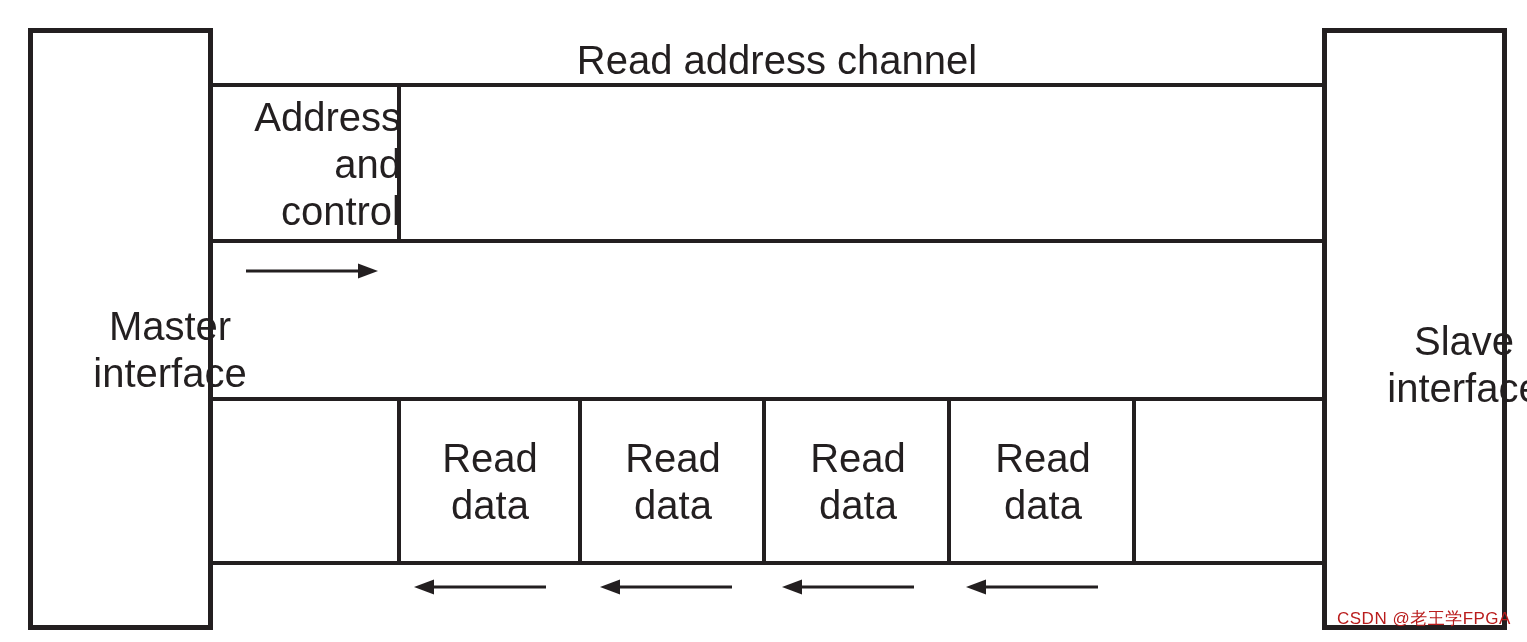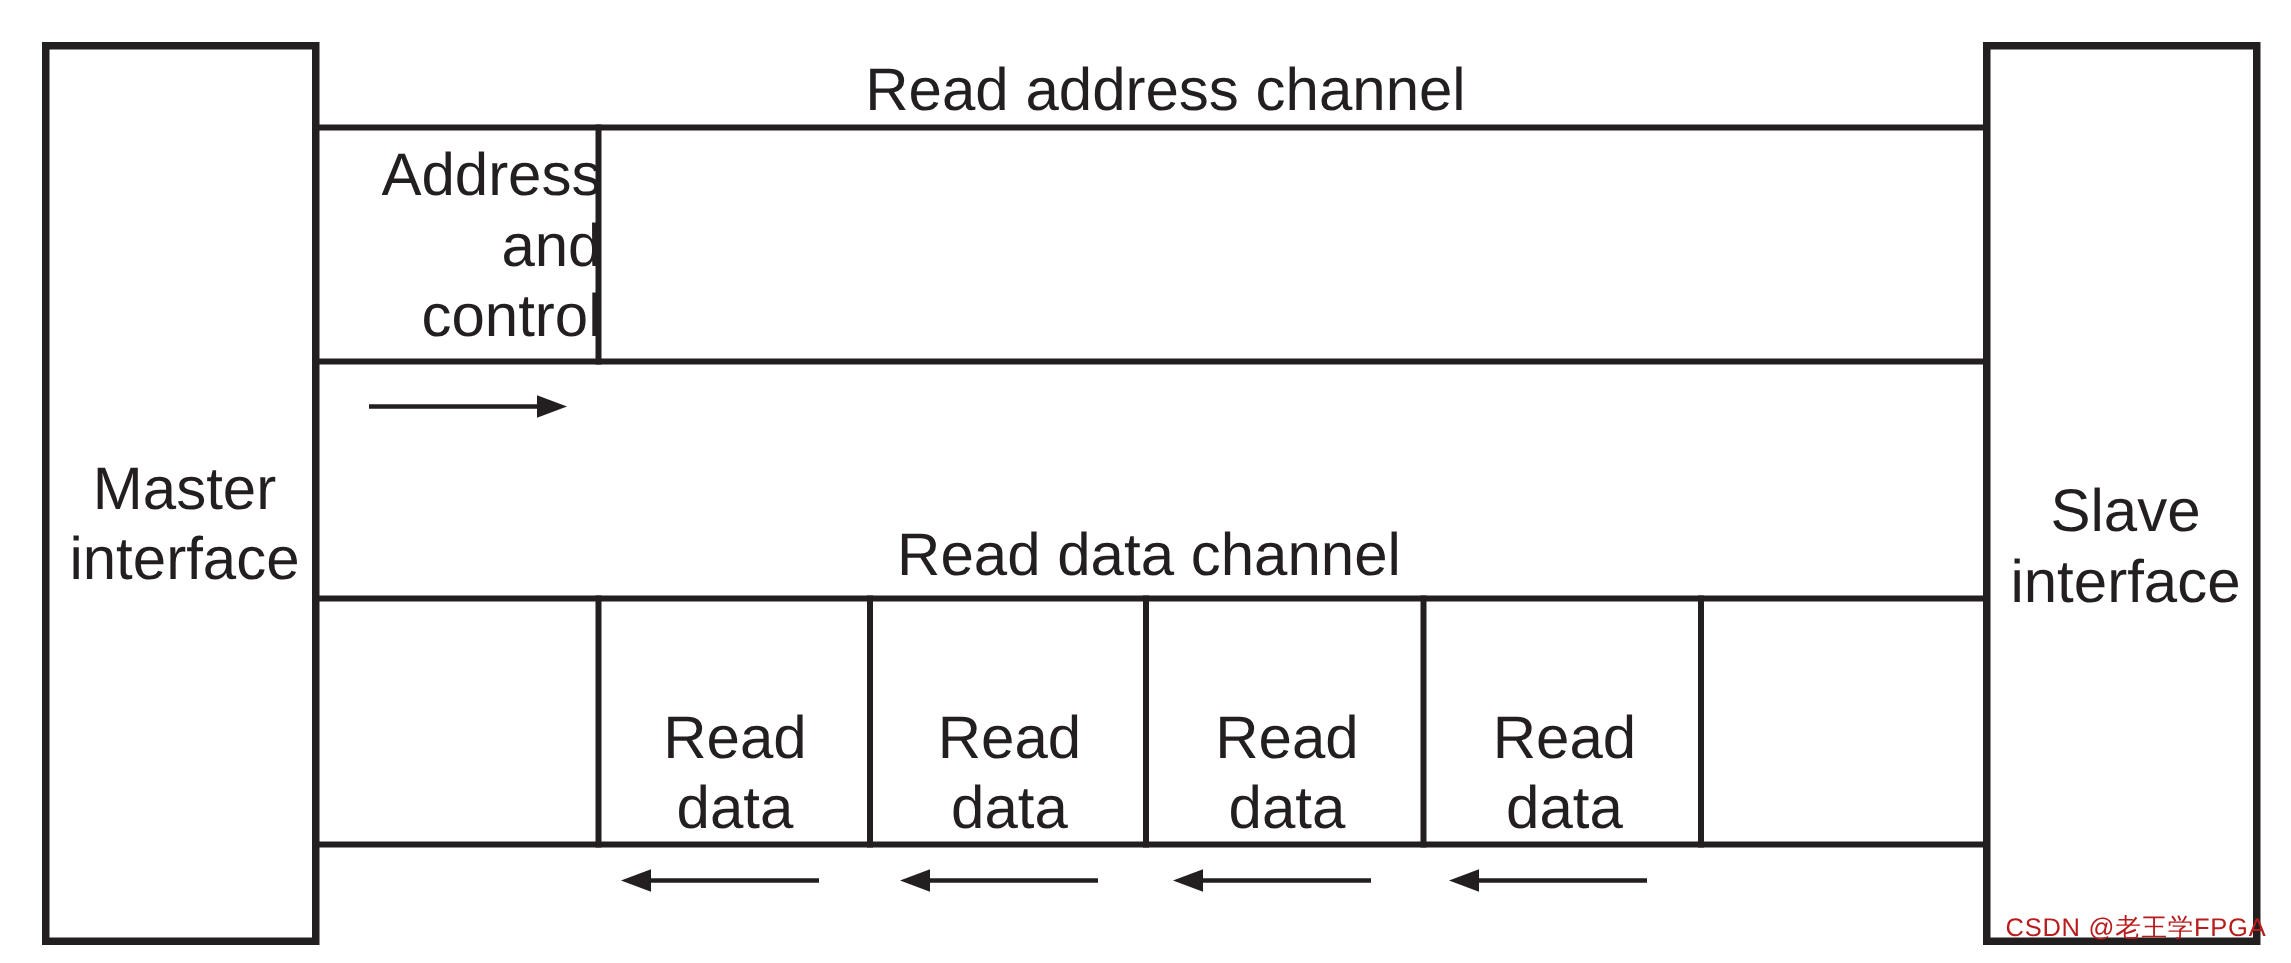--- a/index.html
+++ b/index.html
@@ -39,22 +39,22 @@
   }
   .lbl {
     position: absolute;
     font-size: 40px;
     line-height: 47px;
     text-align: center;
     white-space: pre-line;
     color: #231f20;
   }
   .channel-title { width: 700px; }
-  .iface-label   { width: 190px; }
-  .cell-label    { width: 190px; margin-top: 34px; }
+  .iface-label   { width: 190px; padding-left: 47px; }
+  .cell-label    { width: 190px; }
   .arrow-svg { position: absolute; }
   #watermark {
     position: absolute;
     left: 1337px;
     top: 608px;
     font-size: 17px;
     line-height: 22px;
     letter-spacing: 0.5px;
     color: #b91c1c;
     white-space: nowrap;
@@ -81,21 +81,20 @@
   <div class="vline" style="left:397px; top:83px; height:160px;"></div>
   <div class="lbl" style="left:211px; top:94px; width:190px;text-align:right;">Address
 and
 control</div>
 
   <svg class="arrow-svg" style="left:246px; top:262px;" width="132" height="18" viewBox="0 0 132 18">
     <line x1="0" y1="9" x2="114" y2="9" stroke="#231f20" stroke-width="3"></line>
     <polygon points="112,1.5 132,9 112,16.5" fill="#231f20"></polygon>
   </svg>
 
-  <div class="lbl channel-title" style="left:416px; top:347px;">Read data channel</div>
 
   <div class="hline" style="left:211px; top:397px; width:1113px;"></div>
   <div class="hline" style="left:211px; top:561px; width:1113px;"></div>
   <div class="vline" style="left:397px;  top:397px; height:168px;"></div>
   <div class="vline" style="left:578px;  top:397px; height:168px;"></div>
   <div class="vline" style="left:762px;  top:397px; height:168px;"></div>
   <div class="vline" style="left:947px;  top:397px; height:168px;"></div>
   <div class="vline" style="left:1132px; top:397px; height:168px;"></div>
 
   <div class="lbl cell-label" style="left:395px; top:435px;">Read

